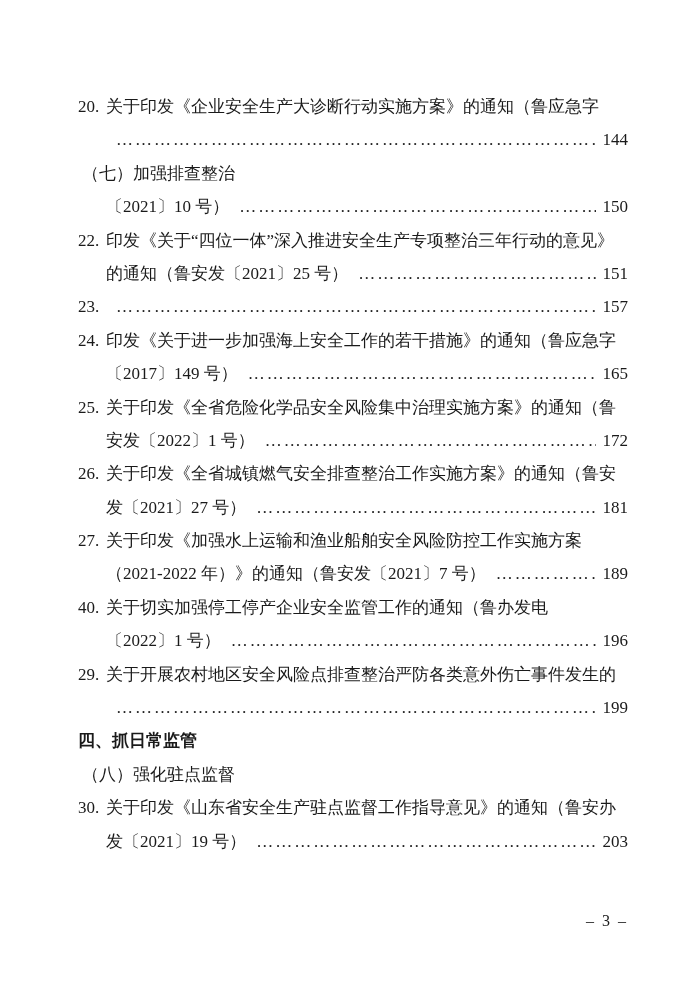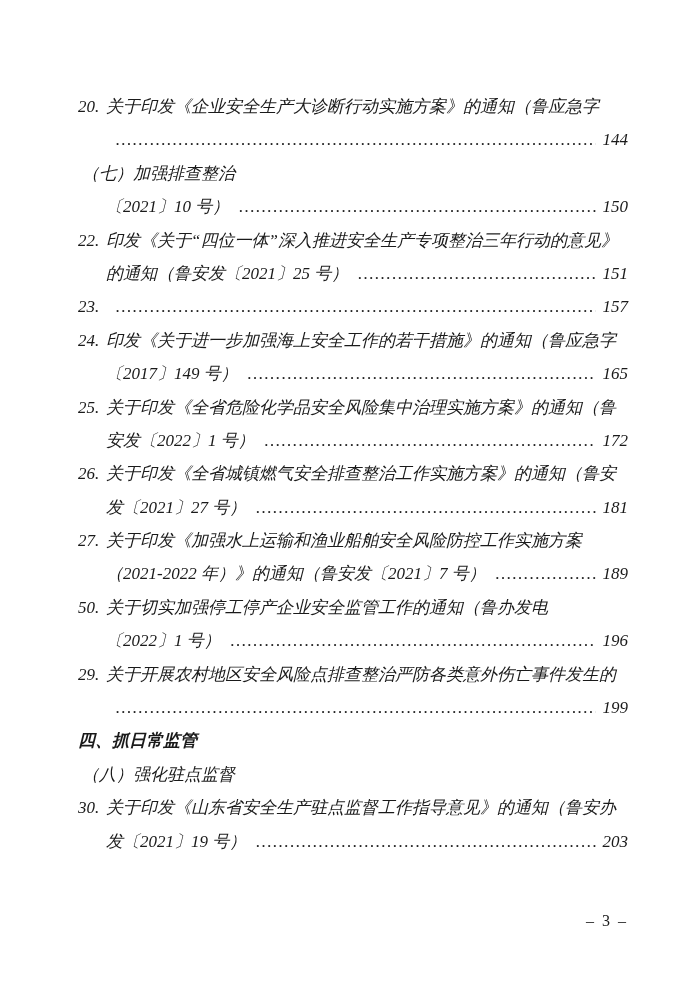--- a/index.html
+++ b/index.html
@@ -22,21 +22,20 @@
     top: 90px;
     left: 78px;
     right: 72px;
   }
   .line {
     display: flex;
     align-items: center;
     line-height: 33.4px;
     height: 33.4px;
     white-space: nowrap;
-    font-style: italic;
   }
   .num {
     display: inline-block;
     width: 28px;
     flex: none;
   }
   .entry-cont {
     padding-left: 28px;
   }
   .txt {
@@ -147,21 +146,21 @@
       <span class="num">27.</span>
       <span class="txt">关于印发《加强水上运输和渔业船舶安全风险防控工作实施方案</span>
     </div>
     <div class="line entry-cont">
       <span class="txt">（2021-2022 年）》的通知（鲁安发〔2021〕7 号）</span>
       <span class="dots">………………………………………………………………………………………………………………………………</span>
       <span class="pg">189</span>
     </div>
 
     <div class="line entry-first">
-      <span class="num">50.</span>
+      <span class="num">40.</span>
       <span class="txt">关于切实加强停工停产企业安全监管工作的通知（鲁办发电</span>
     </div>
     <div class="line entry-cont">
       <span class="txt">〔2022〕1 号）</span>
       <span class="dots">………………………………………………………………………………………………………………………………</span>
       <span class="pg">196</span>
     </div>
 
     <div class="line entry-first">
       <span class="num">29.</span>

